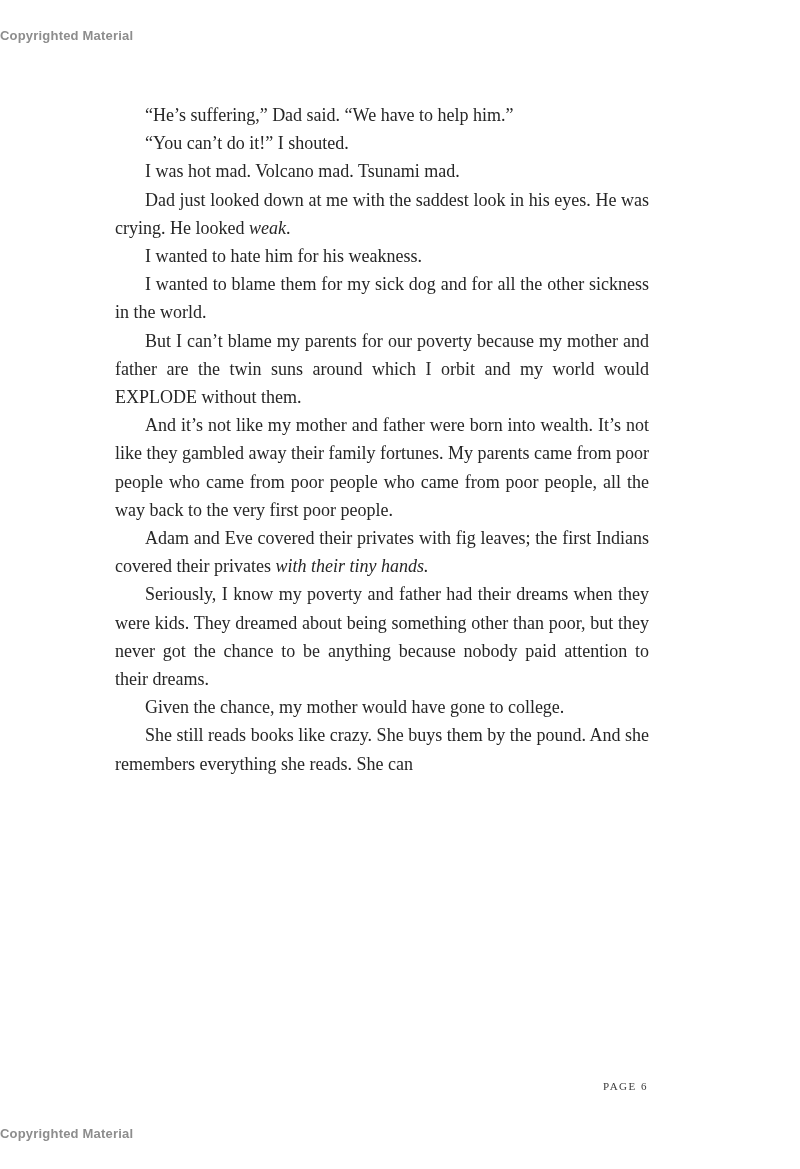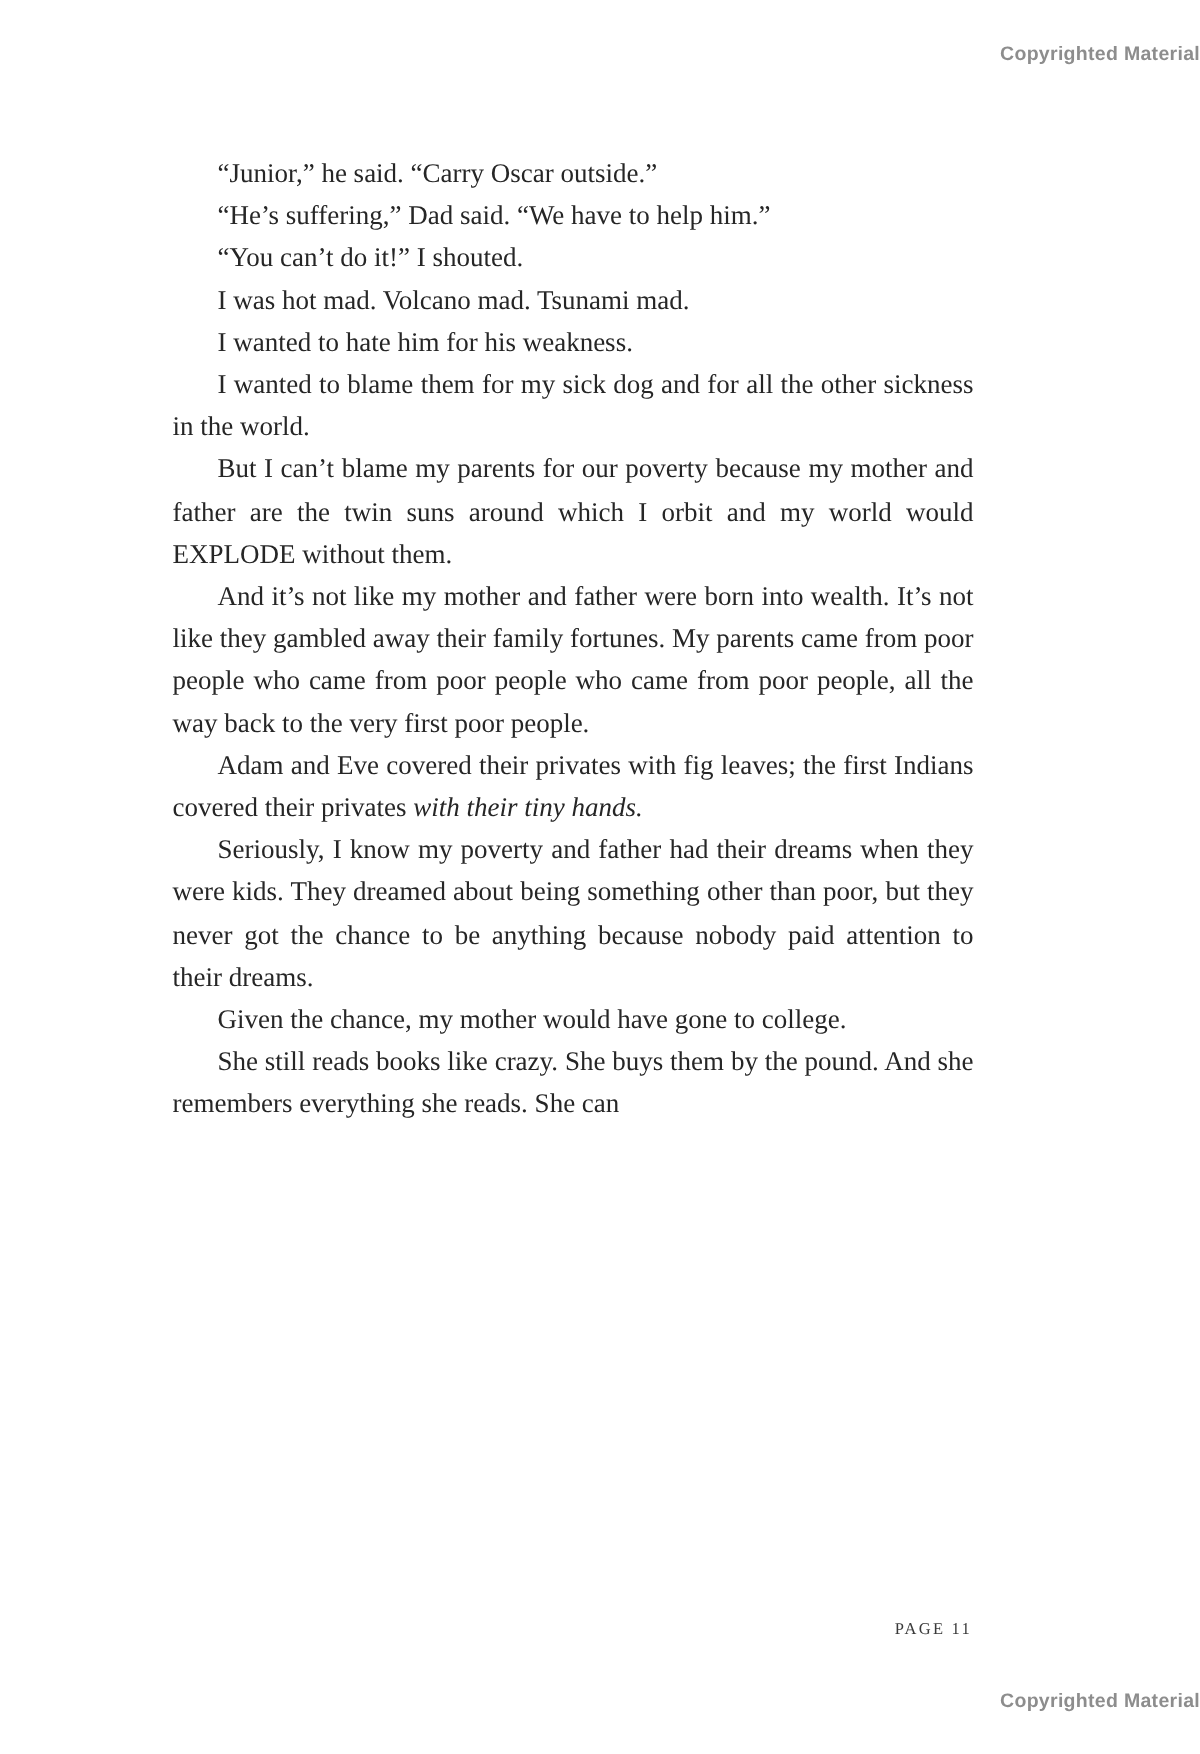--- a/index.html
+++ b/index.html
@@ -11,21 +11,21 @@
       margin: 0 auto;
       background: #ffffff;
       font-family: "Liberation Serif", serif;
       color: #2b2b2b;
       overflow: hidden;
     }
     .notice {
       position: absolute;
       left: 0;
       width: 100%;
-      text-align: right;
+      text-align: left;
       font-family: "Liberation Sans", sans-serif;
       font-weight: bold;
       font-size: 13px;
       letter-spacing: 0.2px;
       color: #8d8d8d;
     }
     .notice-top { top: 28px; }
     .notice-bottom { top: 1126px; }
     .book-text {
       position: absolute;
@@ -54,30 +54,30 @@
       color: #3a3a3a;
     }
   </style>
 </head>
 <body>
 
 <div class="page">
   <div class="notice notice-top">Copyrighted Material</div>
 
   <div class="book-text">
-      <p><span>“Junior,” he said. “Carry Oscar outside.”</span></p>
       <p><span>“He’s suffering,” Dad said. “We have to help him.”</span></p>
       <p><span>“You can’t do it!” I shouted.</span></p>
       <p><span>I was hot mad. Volcano mad. Tsunami mad.</span></p>
+      <p><span>Dad just looked down at me with the saddest look in his eyes. He was crying. He looked </span><em>weak</em><span>.</span></p>
       <p><span>I wanted to hate him for his weakness.</span></p>
       <p><span>I wanted to blame them for my sick dog and for all the other sickness in the world.</span></p>
       <p><span>But I can’t blame my parents for our poverty because my mother and father are the twin suns around which I orbit and my world would EXPLODE without them.</span></p>
       <p><span>And it’s not like my mother and father were born into wealth. It’s not like they gambled away their family fortunes. My parents came from poor people who came from poor people who came from poor people, all the way back to the very first poor people.</span></p>
       <p><span>Adam and Eve covered their privates with fig leaves; the first Indians covered their privates </span><em>with their tiny hands.</em></p>
       <p><span>Seriously, I know my poverty and father had their dreams when they were kids. They dreamed about being something other than poor, but they never got the chance to be anything because nobody paid attention to their dreams.</span></p>
       <p><span>Given the chance, my mother would have gone to college.</span></p>
       <p><span>She still reads books like crazy. She buys them by the pound. And she remembers everything she reads. She can</span></p>
     </div>
 
-  <div class="page-number">PAGE 11</div>
+  <div class="page-number">PAGE 6</div>
 
   <div class="notice notice-bottom">Copyrighted Material</div>
 </div>
 
 </body></html>

